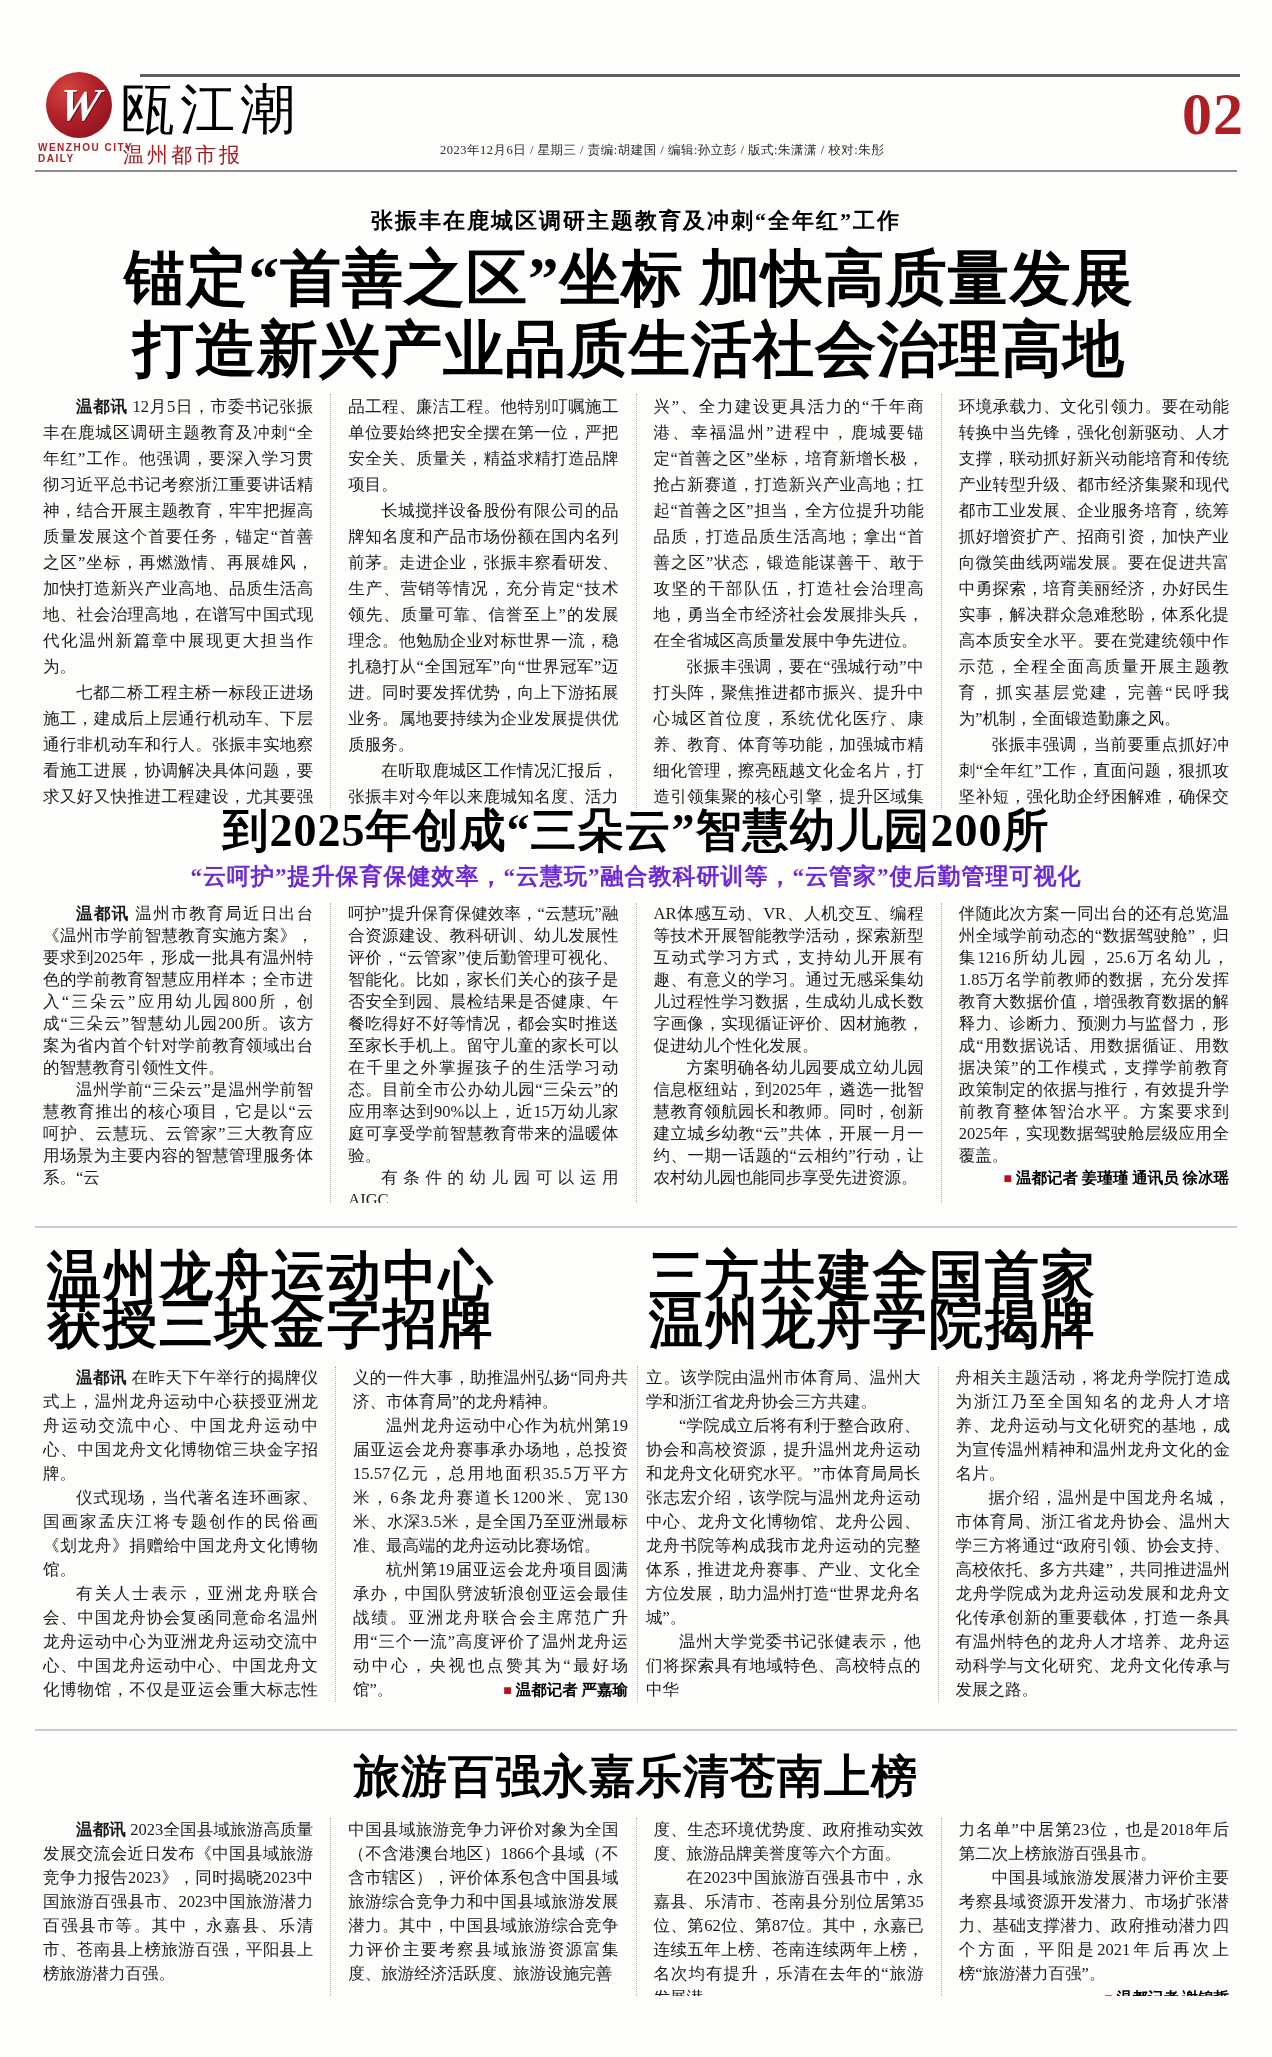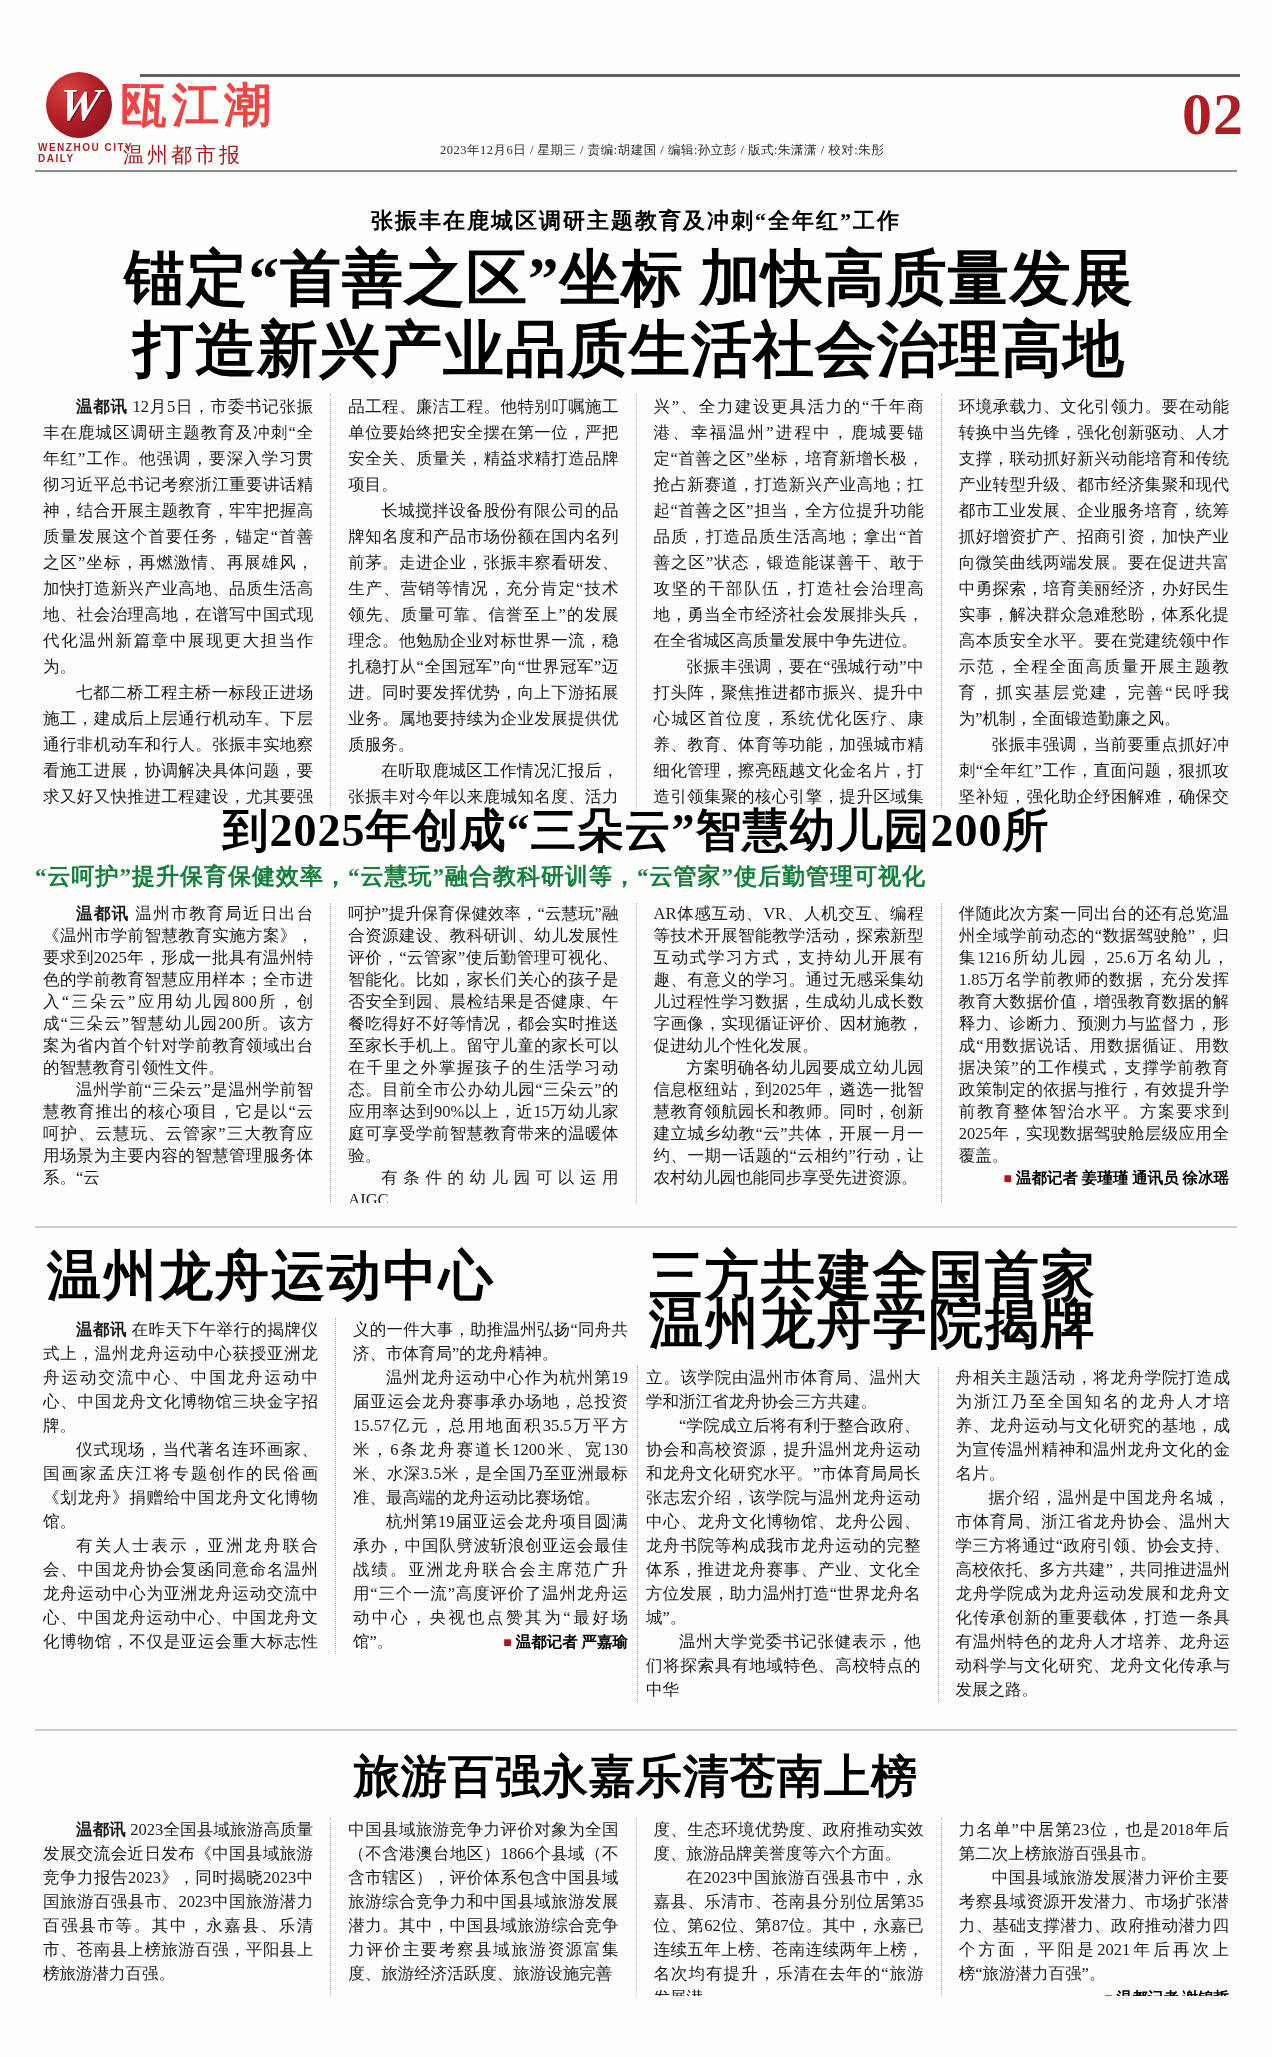--- a/index.html
+++ b/index.html
@@ -20,21 +20,21 @@
   .logo-circle .w{
     color:#fff;font:italic 700 46px "Liberation Serif",serif;
     transform:skewX(-8deg);text-shadow:1px 1px 1px #5c0a12;line-height:1;
   }
   .logo-en{
     left:38px;top:143px;width:100px;color:#b01f24;
     font:700 10px "Liberation Sans","DejaVu Sans",sans-serif;
     letter-spacing:1.5px;line-height:10.5px;
   }
   .section-title{
-    left:120px;top:82px;font-size:47px;font-weight:700;color:#ef4444;
+    left:120px;top:82px;font-size:55px;font-weight:400;color:#000000;
     letter-spacing:5px;line-height:1;white-space:nowrap;
   }
   .paper-name{
     left:123px;top:141px;font-size:21px;font-weight:400;color:#a6191f;
     letter-spacing:3px;white-space:nowrap;
   }
   .page-num{
     left:1168px;top:84px;width:76px;text-align:right;
     font-family:"Liberation Serif",serif;font-size:60px;font-weight:700;
     color:#ad1f24;line-height:1;letter-spacing:1px;
@@ -53,21 +53,21 @@
   }
   .headline-xl{
     left:28px;top:243px;width:1202px;text-align:center;color:#000;
     font-size:61px;font-weight:900;line-height:71px;letter-spacing:1px;white-space:nowrap;
   }
   .headline-l{
     left:35px;width:1202px;text-align:center;color:#000;
     font-size:46px;font-weight:900;line-height:1.1;letter-spacing:1px;white-space:nowrap;
   }
   .subhead{
-    left:35px;top:861px;width:1202px;color:#15803d;
+    left:35px;top:861px;width:1202px;text-align:center;color:#6d28d9;
     font-size:23px;font-weight:600;letter-spacing:1px;white-space:nowrap;
   }
   .headline-m{
     font-size:54px;font-weight:900;line-height:48px;letter-spacing:2px;
     color:#000;white-space:nowrap;
   }
   .cols{display:flex;overflow:hidden;text-align:justify;}
   .col{flex:1 1 0;padding:0 17px;box-sizing:border-box;}
   .col:first-child{padding-left:8px;}
   .col:last-child{padding-right:8px;}
@@ -148,20 +148,21 @@
         <p class="cont">伴随此次方案一同出台的还有总览温州全域学前动态的“数据驾驶舱”，归集1216所幼儿园，25.6万名幼儿，1.85万名学前教师的数据，充分发挥教育大数据价值，增强教育数据的解释力、诊断力、预测力与监督力，形成“用数据说话、用数据循证、用数据决策”的工作模式，支撑学前教育政策制定的依据与推行，有效提升学前教育整体智治水平。方案要求到2025年，实现数据驾驶舱层级应用全覆盖。<span class="byline"><span class="bmark">■</span>温都记者 姜瑾瑾 通讯员 徐冰瑶</span></p>
       </div>
     </div>
 </section>
 
 <div class="abs rule-mid" style="top:1226px;"></div>
 
 <section class="half" style="left:35px;">
   <div class="headline-m">
     <div>温州龙舟运动中心</div>
+    <div>获授三块金字招牌</div>
   </div>
   <div class="cols lh24">
       <div class="col">
         <p class="indent"><b>温都讯 </b>在昨天下午举行的揭牌仪式上，温州龙舟运动中心获授亚洲龙舟运动交流中心、中国龙舟运动中心、中国龙舟文化博物馆三块金字招牌。</p>
         <p class="indent">仪式现场，当代著名连环画家、国画家孟庆江将专题创作的民俗画《划龙舟》捐赠给中国龙舟文化博物馆。</p>
         <p class="indent">有关人士表示，亚洲龙舟联合会、中国龙舟协会复函同意命名温州龙舟运动中心为亚洲龙舟运动交流中心、中国龙舟运动中心、中国龙舟文化博物馆，不仅是亚运会重大标志性成果，也是温州龙舟发展史上具有里程碑意</p>
       </div>
       <div class="col">
         <p class="cont">义的一件大事，助推温州弘扬“同舟共济、市体育局”的龙舟精神。</p>
         <p class="indent">温州龙舟运动中心作为杭州第19届亚运会龙舟赛事承办场地，总投资15.57亿元，总用地面积35.5万平方米，6条龙舟赛道长1200米、宽130米、水深3.5米，是全国乃至亚洲最标准、最高端的龙舟运动比赛场馆。</p>

